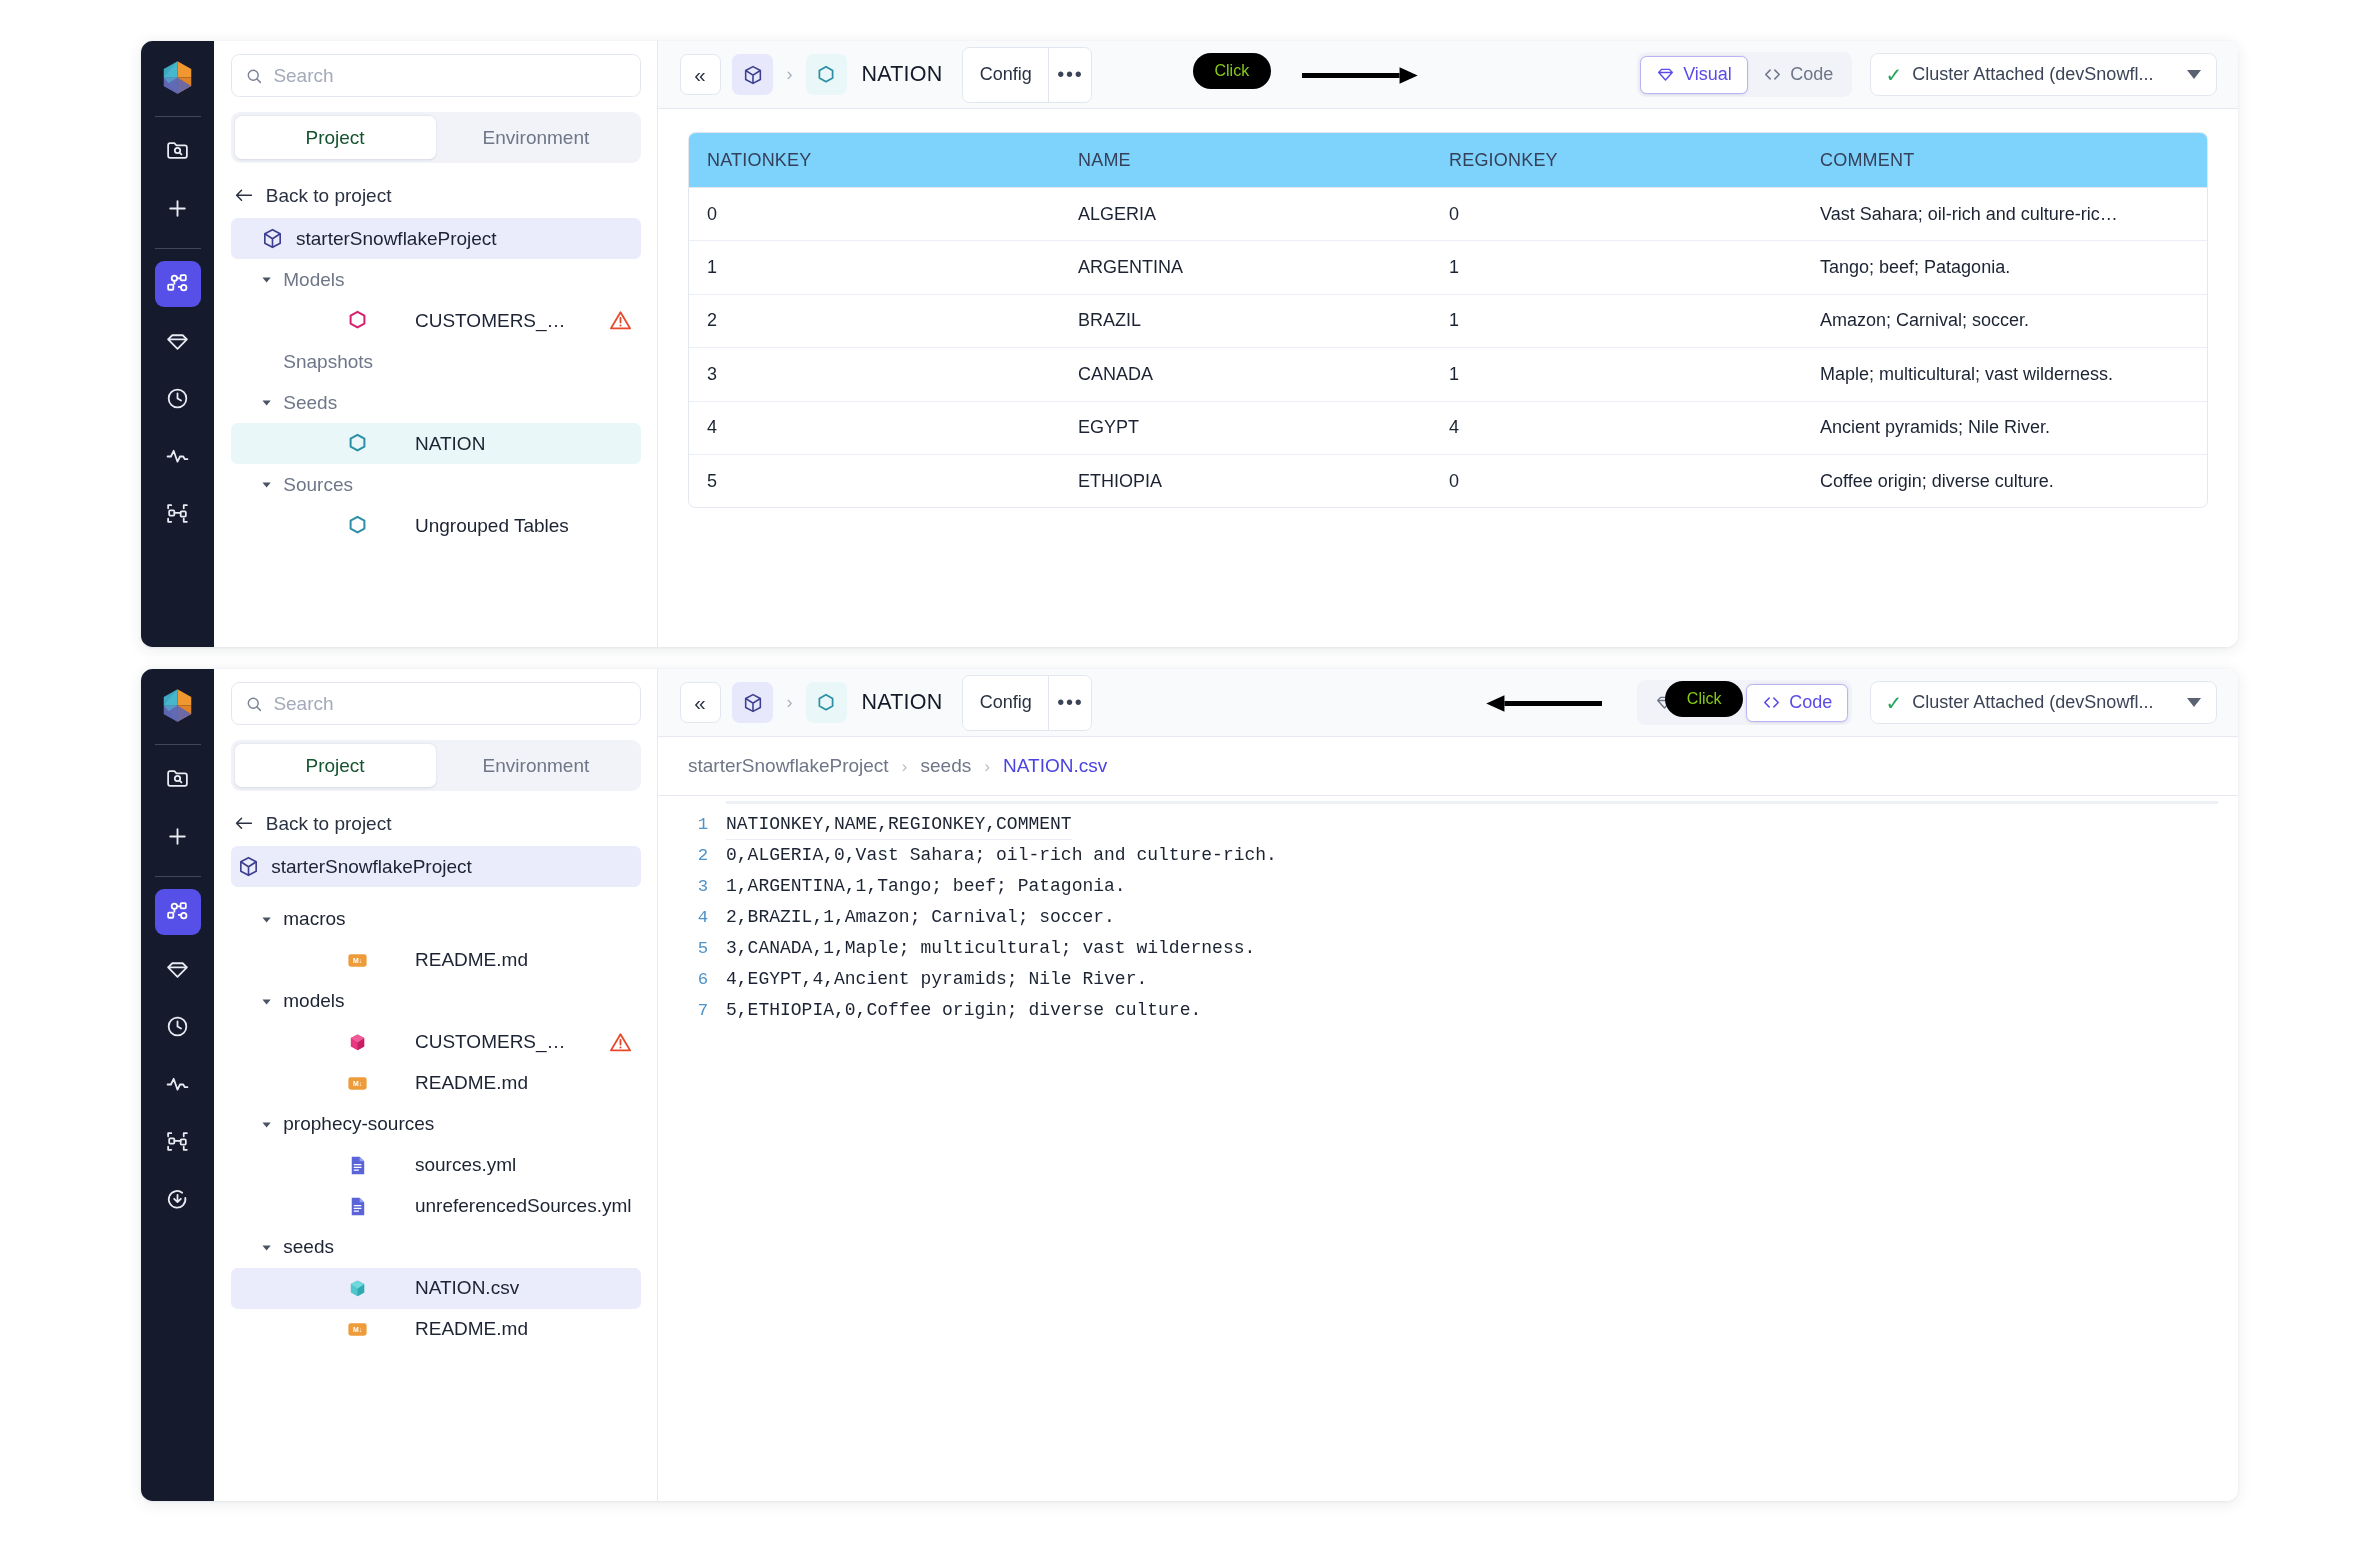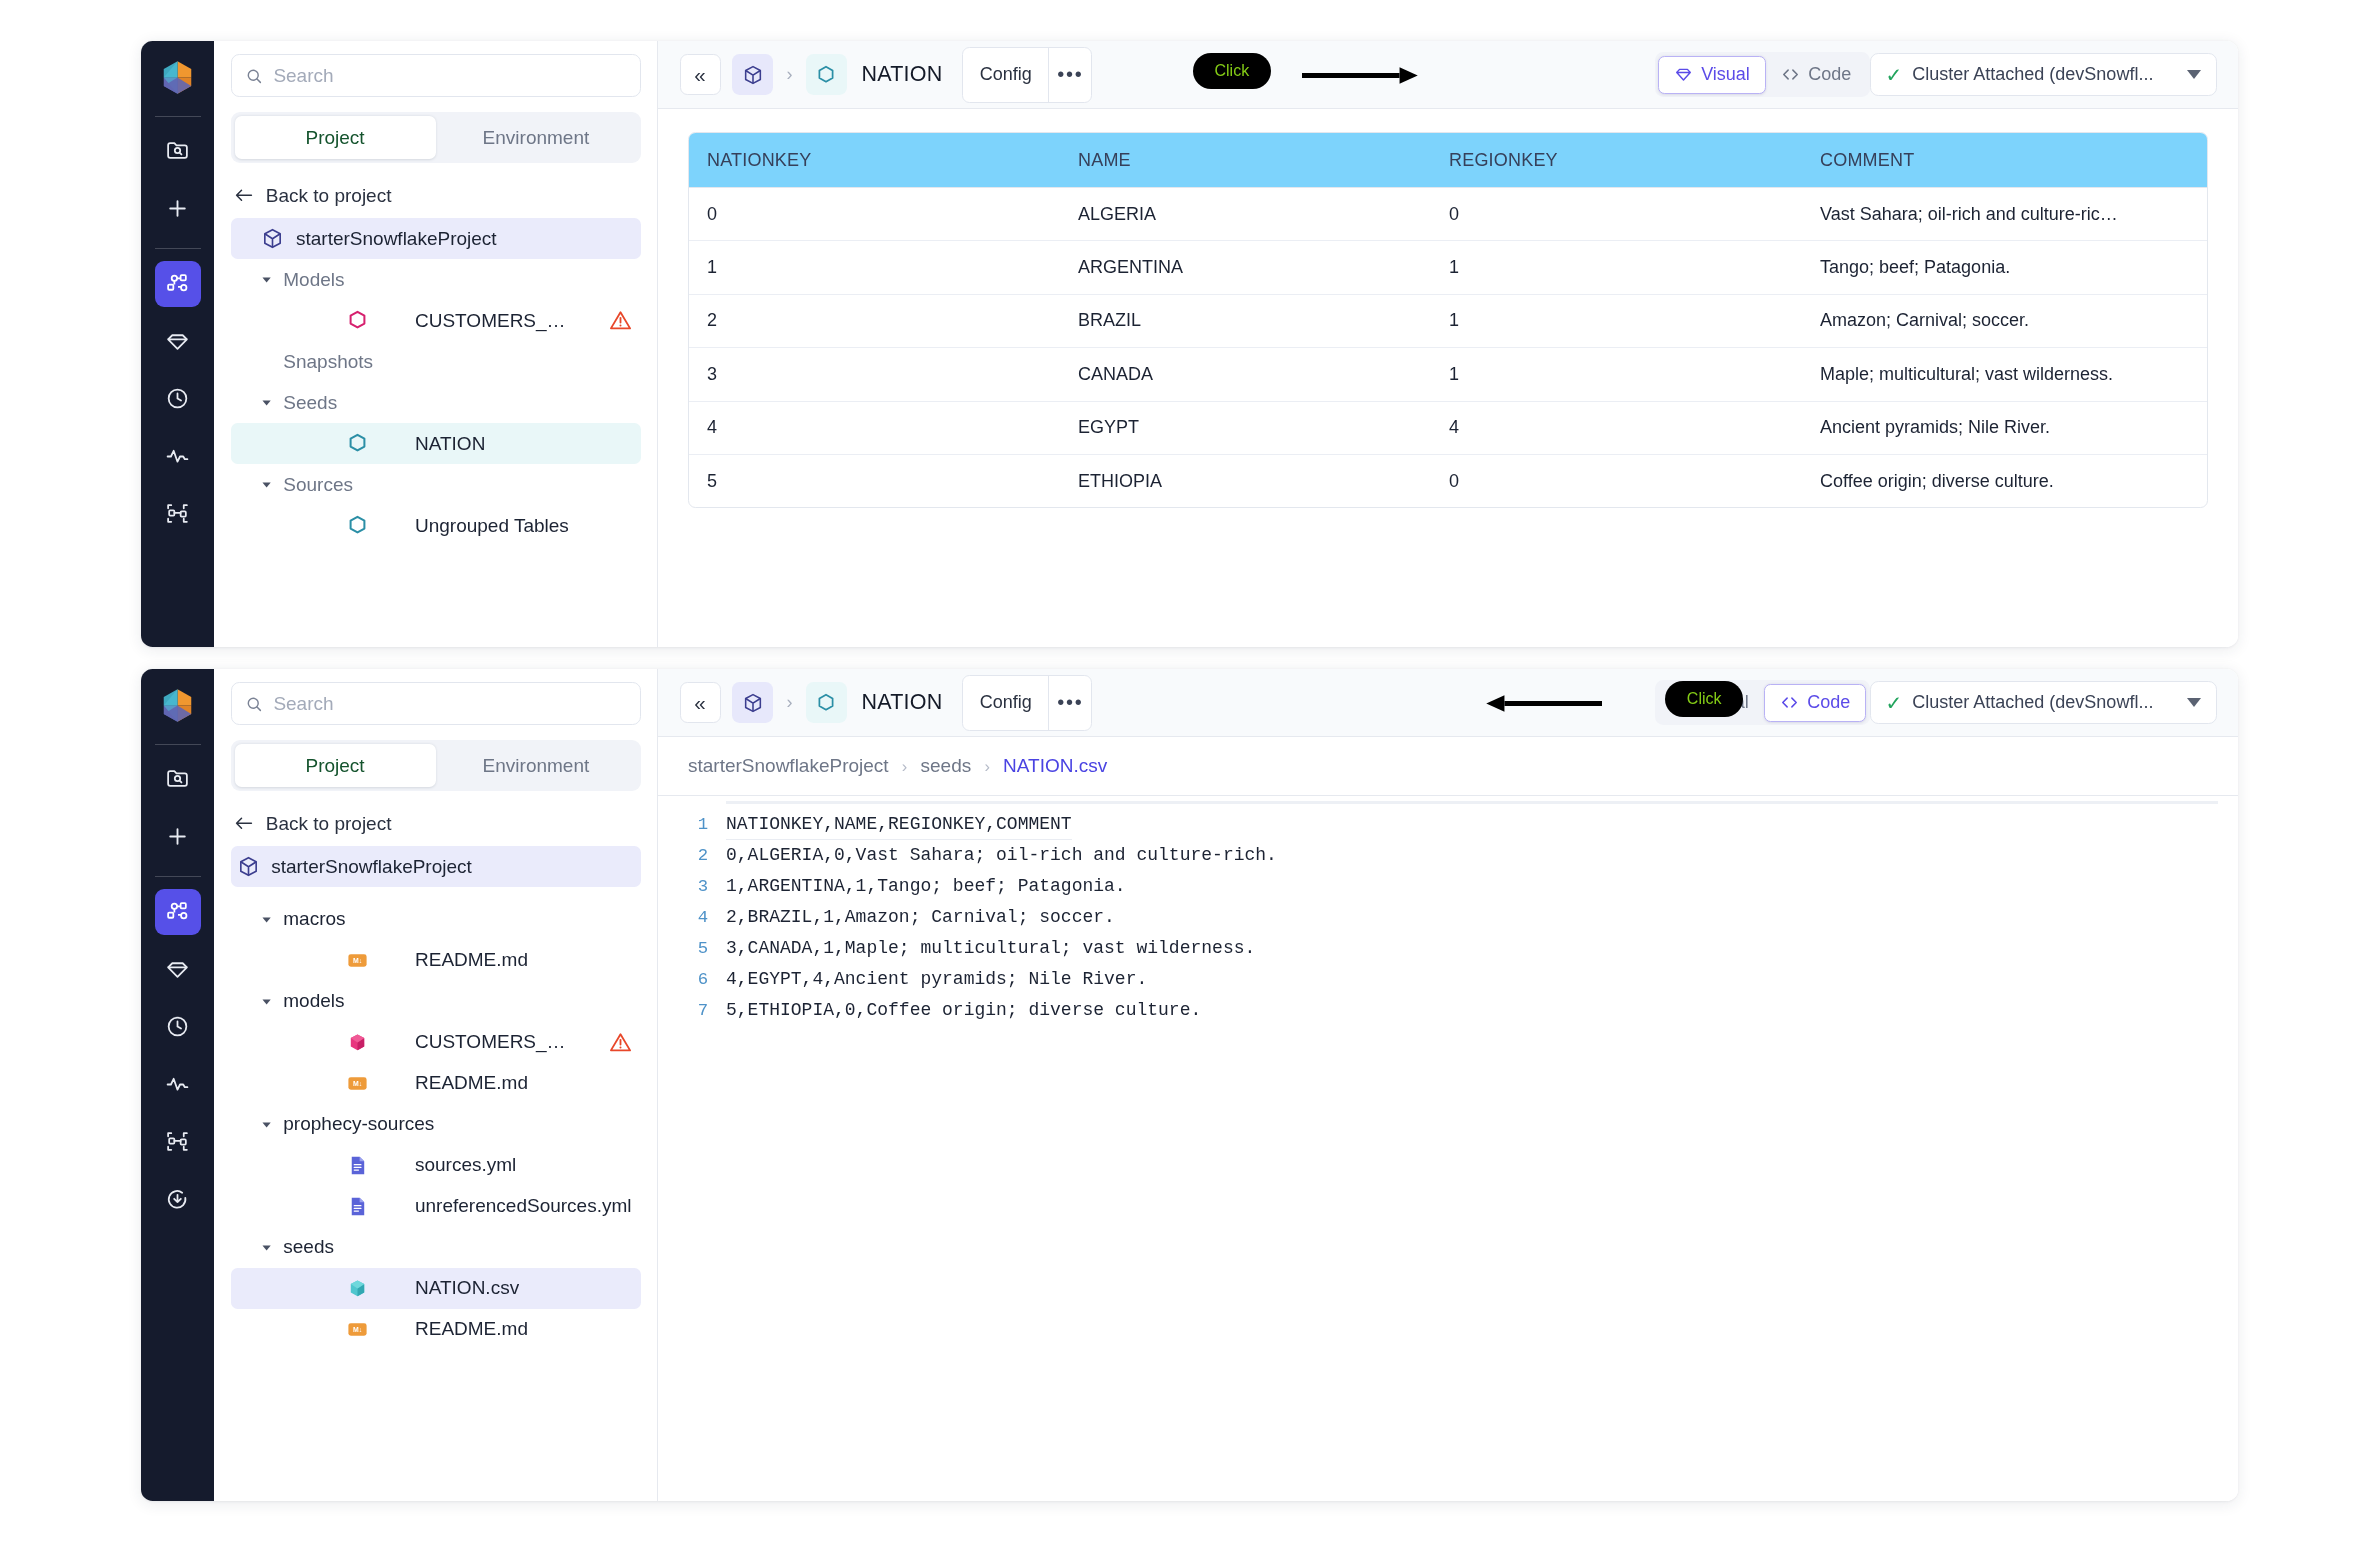--- a/index.html
+++ b/index.html
@@ -181,21 +181,21 @@
   .cfggrp .dots {
     width: 43px;
     border-left: 0.8px solid #E2E6EE;
     display: flex; align-items:center; justify-content:center;
     font-size: 20px; color:#3B4356; letter-spacing:1.7px;
     cursor: pointer;
   }
 
   .tb-right {
     margin-left: auto;
-    display: flex; align-items: center; 
+    display: flex; align-items: center; gap: 18px;
   }
   .vc-toggle {
     display: flex; align-items: center;
     background: #F1F3F8;
     border-radius: 8.3px;
     padding: 3.3px;
     height: 45px;
   }
   .vc-btn {
     height: 38px;

